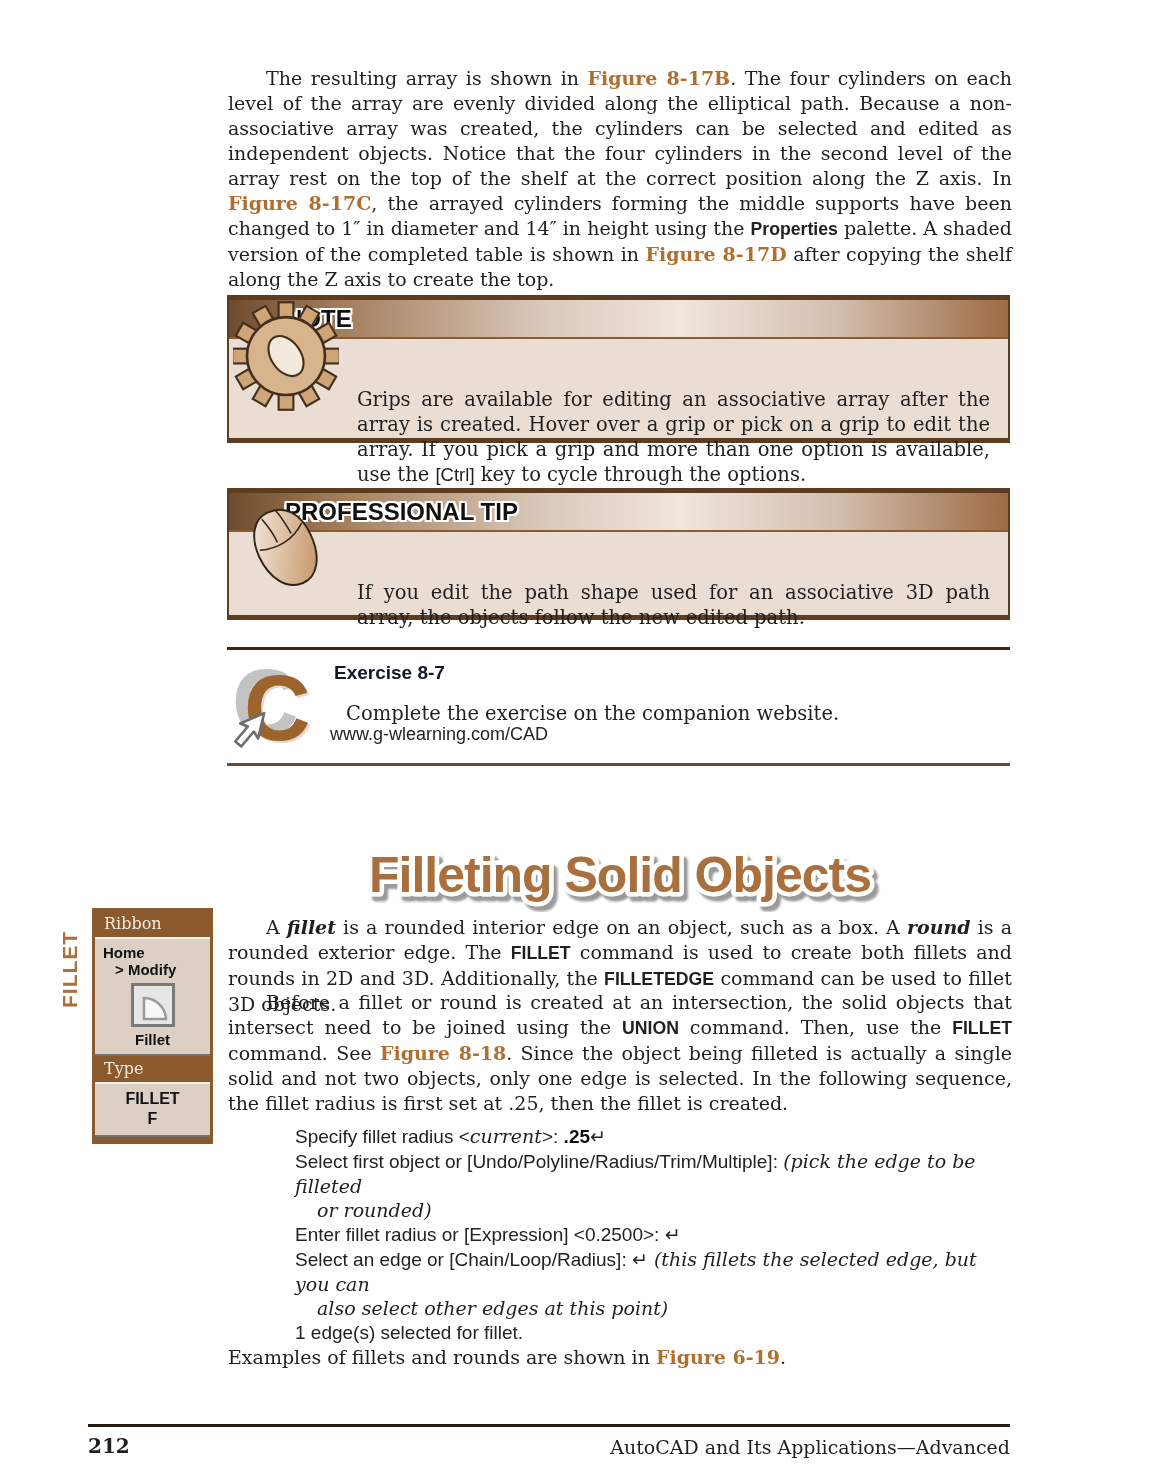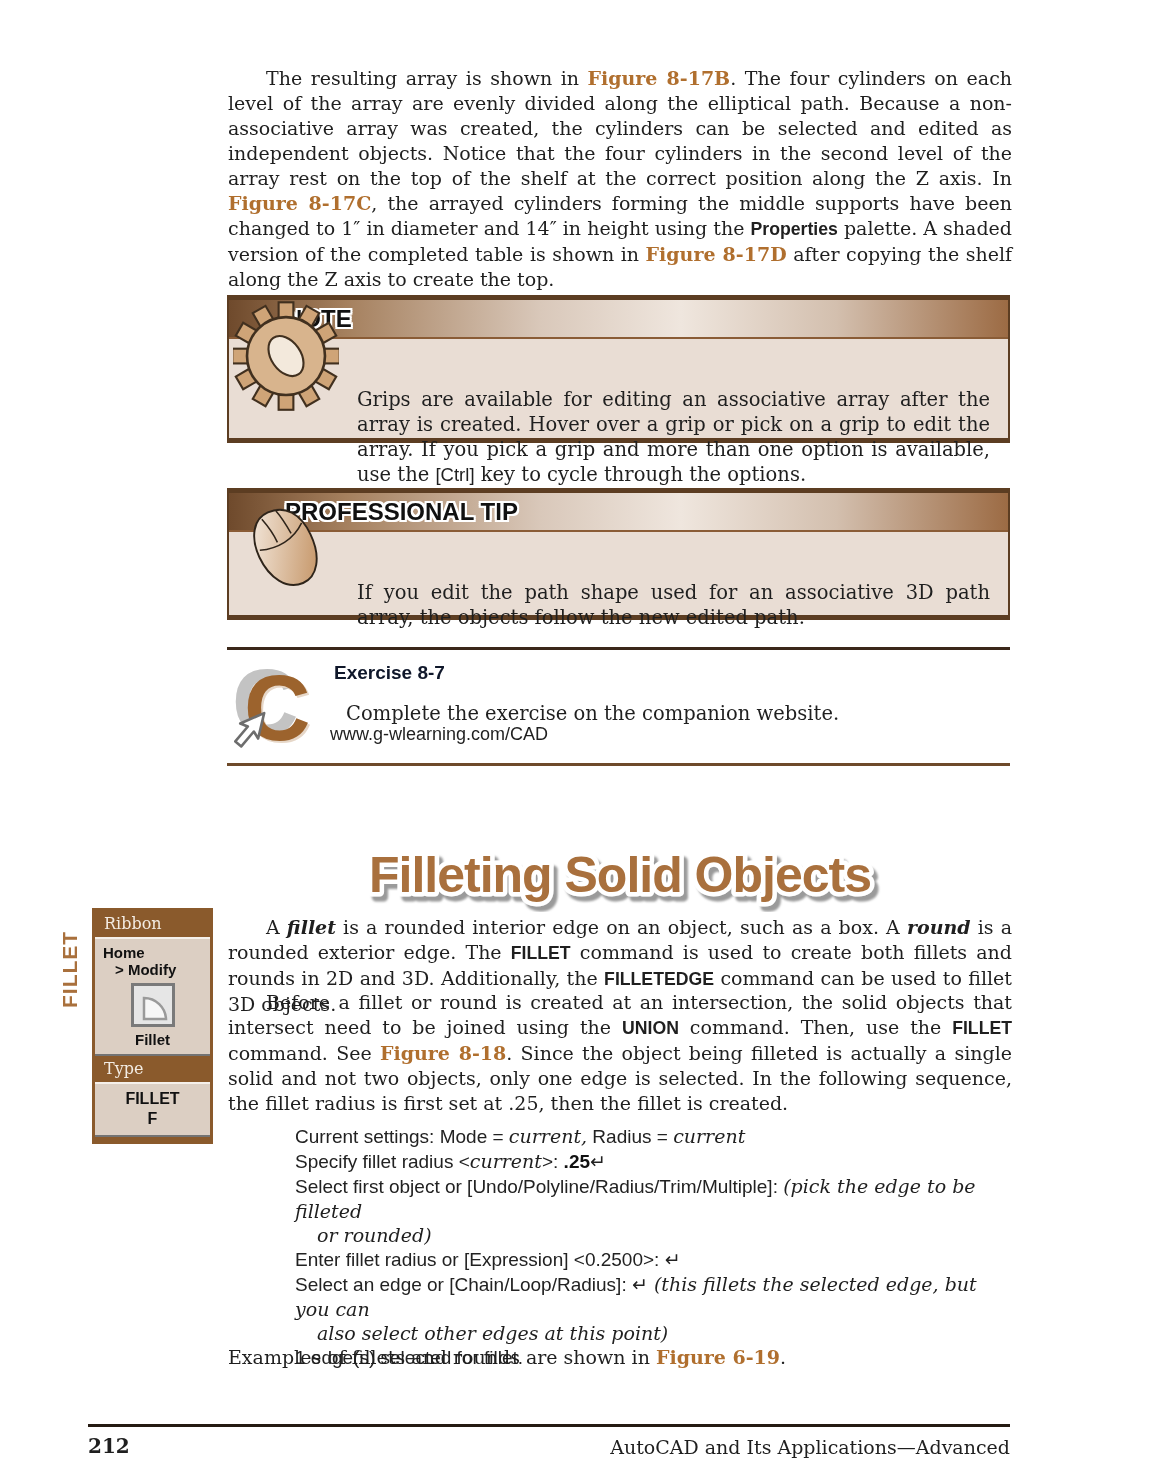--- a/index.html
+++ b/index.html
@@ -183,21 +183,20 @@
       <div class="rb-type-line">FILLET</div>
       <div class="rb-type-line">F</div>
     </div>
   </div>
 
   <p class="body-text indent" style="top:915px;"><span>A </span><span class="bi">fillet</span><span> is a rounded interior edge on an object, such as a box. A </span><span class="bi">round</span><span> is a rounded exterior edge. The </span><span class="cmdword">FILLET</span><span> command is used to create both fillets and rounds in 2D and 3D. Additionally, the </span><span class="cmdword">FILLETEDGE</span><span> command can be used to fillet 3D objects.</span></p>
 
   <p class="body-text indent" style="top:990px;"><span>Before a fillet or round is created at an intersection, the solid objects that intersect need to be joined using the </span><span class="cmdword">UNION</span><span> command. Then, use the </span><span class="cmdword">FILLET</span><span> command. See </span><span class="figref">Figure 8-18</span><span>. Since the object being filleted is actually a single solid and not two objects, only one edge is selected. In the following sequence, the fillet radius is first set at .25, then the fillet is created.</span></p>
 
   <div class="cmd-block">
-    <p class="cmd-line"><span class="cs">Current settings: Mode = </span><span class="ci">current,</span><span class="cs"> Radius = </span><span class="ci">current</span></p>
     <p class="cmd-line"><span class="cs">Specify fillet radius &lt;</span><span class="ci">current</span><span class="cs">&gt;: </span><span class="cb">.25</span><span class="ce">↵</span></p>
     <p class="cmd-line"><span class="cs">Select first object or [Undo/Polyline/Radius/Trim/Multiple]: </span><span class="ci">(pick the edge to be filleted</span></p>
     <p class="cmd-line hang"><span class="ci">or rounded)</span></p>
     <p class="cmd-line"><span class="cs">Enter fillet radius or [Expression] &lt;0.2500&gt;: </span><span class="ce">↵</span></p>
     <p class="cmd-line"><span class="cs">Select an edge or [Chain/Loop/Radius]: </span><span class="ce">↵</span><span class="ci"> (this fillets the selected edge, but you can</span></p>
     <p class="cmd-line hang"><span class="ci">also select other edges at this point)</span></p>
     <p class="cmd-line"><span class="cs">1 edge(s) selected for fillet.</span></p>
   </div>
 
   <p class="body-text" style="top:1345px;text-align:left;"><span>Examples of fillets and rounds are shown in </span><span class="figref">Figure 6-19</span><span>.</span></p>

